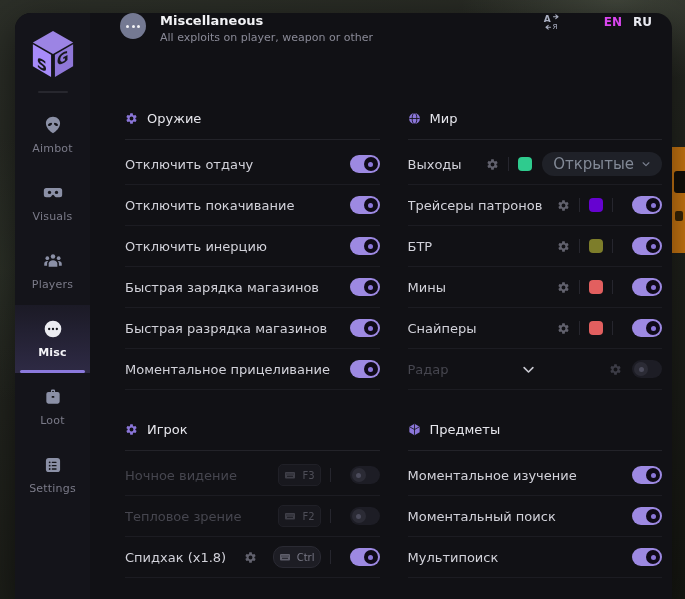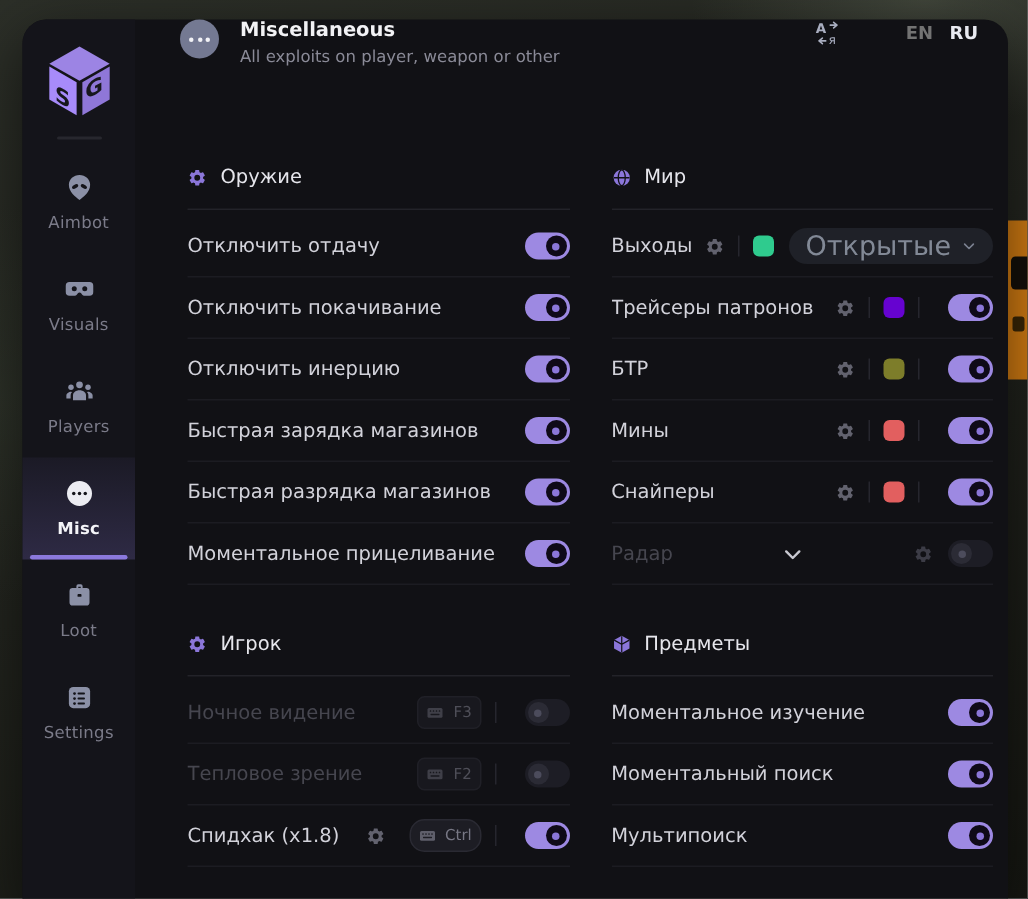--- a/index.html
+++ b/index.html
@@ -41,21 +41,21 @@
   .header{height:72px;display:flex;align-items:flex-start;padding:0 20px 0 30px;flex-shrink:0;}
   .avatar{width:26px;height:26px;border-radius:50%;background:#747992;display:flex;align-items:center;justify-content:center;gap:2.5px;flex-shrink:0;}
   .avatar i{width:3px;height:3px;border-radius:50%;background:#f2f2f6;display:block;}
   .header-text{margin-left:14px;}
   .header-title{font-size:13px;font-weight:bold;color:#f2f2f5;}
   .header-sub{font-size:11px;color:#8a8a97;margin-top:3px;}
   .header-right{margin-left:auto;display:flex;align-items:center;gap:11px;}
   .translate{width:18px;height:18px;color:#a9aec0;}
   .translate svg{width:18px;height:18px;display:block;}
   .lang{font-size:12px;font-weight:bold;cursor:pointer;}
-  .lang.off{color:#737373;padding-left:32px;}
+  .lang.off{color:#d946ef;padding-left:32px;}
   .lang.on{color:#e9eaf1;}
 
   .content{flex:1;padding:10px 10px 0 35px;display:grid;grid-template-columns:1fr 1fr;column-gap:28px;row-gap:16px;align-content:start;}
   .section{min-width:0;}
   .section-head{display:flex;align-items:center;gap:9px;padding-top:10px;height:26px;}
   .section-ic{width:13px;height:13px;color:#8b76d9;}
   .section-ic svg{width:13px;height:13px;display:block;}
   .section-title{font-size:13px;color:#e6e6ec;}
   .section-divider{height:1px;background:#232329;margin-top:8px;}
   .rows{margin-top:4px;}
@@ -63,21 +63,21 @@
   .row-label{font-size:13px;color:#d2d2da;flex:1;white-space:nowrap;overflow:hidden;}
   .row.expandable .row-label{flex:0 0 auto;}
   .expander{flex:1;display:flex;justify-content:center;align-items:center;}
   .expander .chev{width:15px;height:15px;color:#c9c9d1;cursor:pointer;}
   .expander .chev svg{width:15px;height:15px;display:block;}
   .gearbtn{width:13px;height:13px;color:#62626e;cursor:pointer;flex-shrink:0;}
   .gearbtn svg{width:13px;height:13px;display:block;}
   .vdiv{width:1px;height:14px;background:#26262e;margin:0 9px;flex-shrink:0;}
   .swatch{width:14px;height:14px;border-radius:4px;cursor:pointer;flex-shrink:0;}
   .dropdown{display:flex;align-items:center;gap:7px;height:24px;padding:0 11px;border-radius:12px;background:#1f2128;margin-left:10px;cursor:pointer;flex-shrink:0;}
-  .dropdown-label{font-size:18px;color:#828996;text-align:center;}
+  .dropdown-label{font-size:15px;color:#828996;text-align:center;}
   .dropdown .chev{width:10px;height:10px;color:#7b8190;}
   .dropdown .chev svg{width:10px;height:10px;display:block;}
   .hotkey{display:flex;align-items:center;gap:6px;height:20px;padding:0 5px;border-radius:5px;background:#1d1d24;border:1px solid #2a2a33;cursor:pointer;flex-shrink:0;}
   .hotkey .kb{width:12px;height:12px;color:#5f5f6b;}
   .hotkey .kb svg{width:12px;height:12px;display:block;}
   .hotkey-label{font-size:10px;color:#787885;}
   .toggle{width:30px;height:18px;border-radius:9px;position:relative;cursor:pointer;flex-shrink:0;margin-left:10px;}
   .toggle .knob{position:absolute;top:2px;width:14px;height:14px;border-radius:50%;}
   .toggle .knob::after{content:"";position:absolute;inset:4.5px;border-radius:50%;}
   .toggle.on{background:#9d89e2;}

